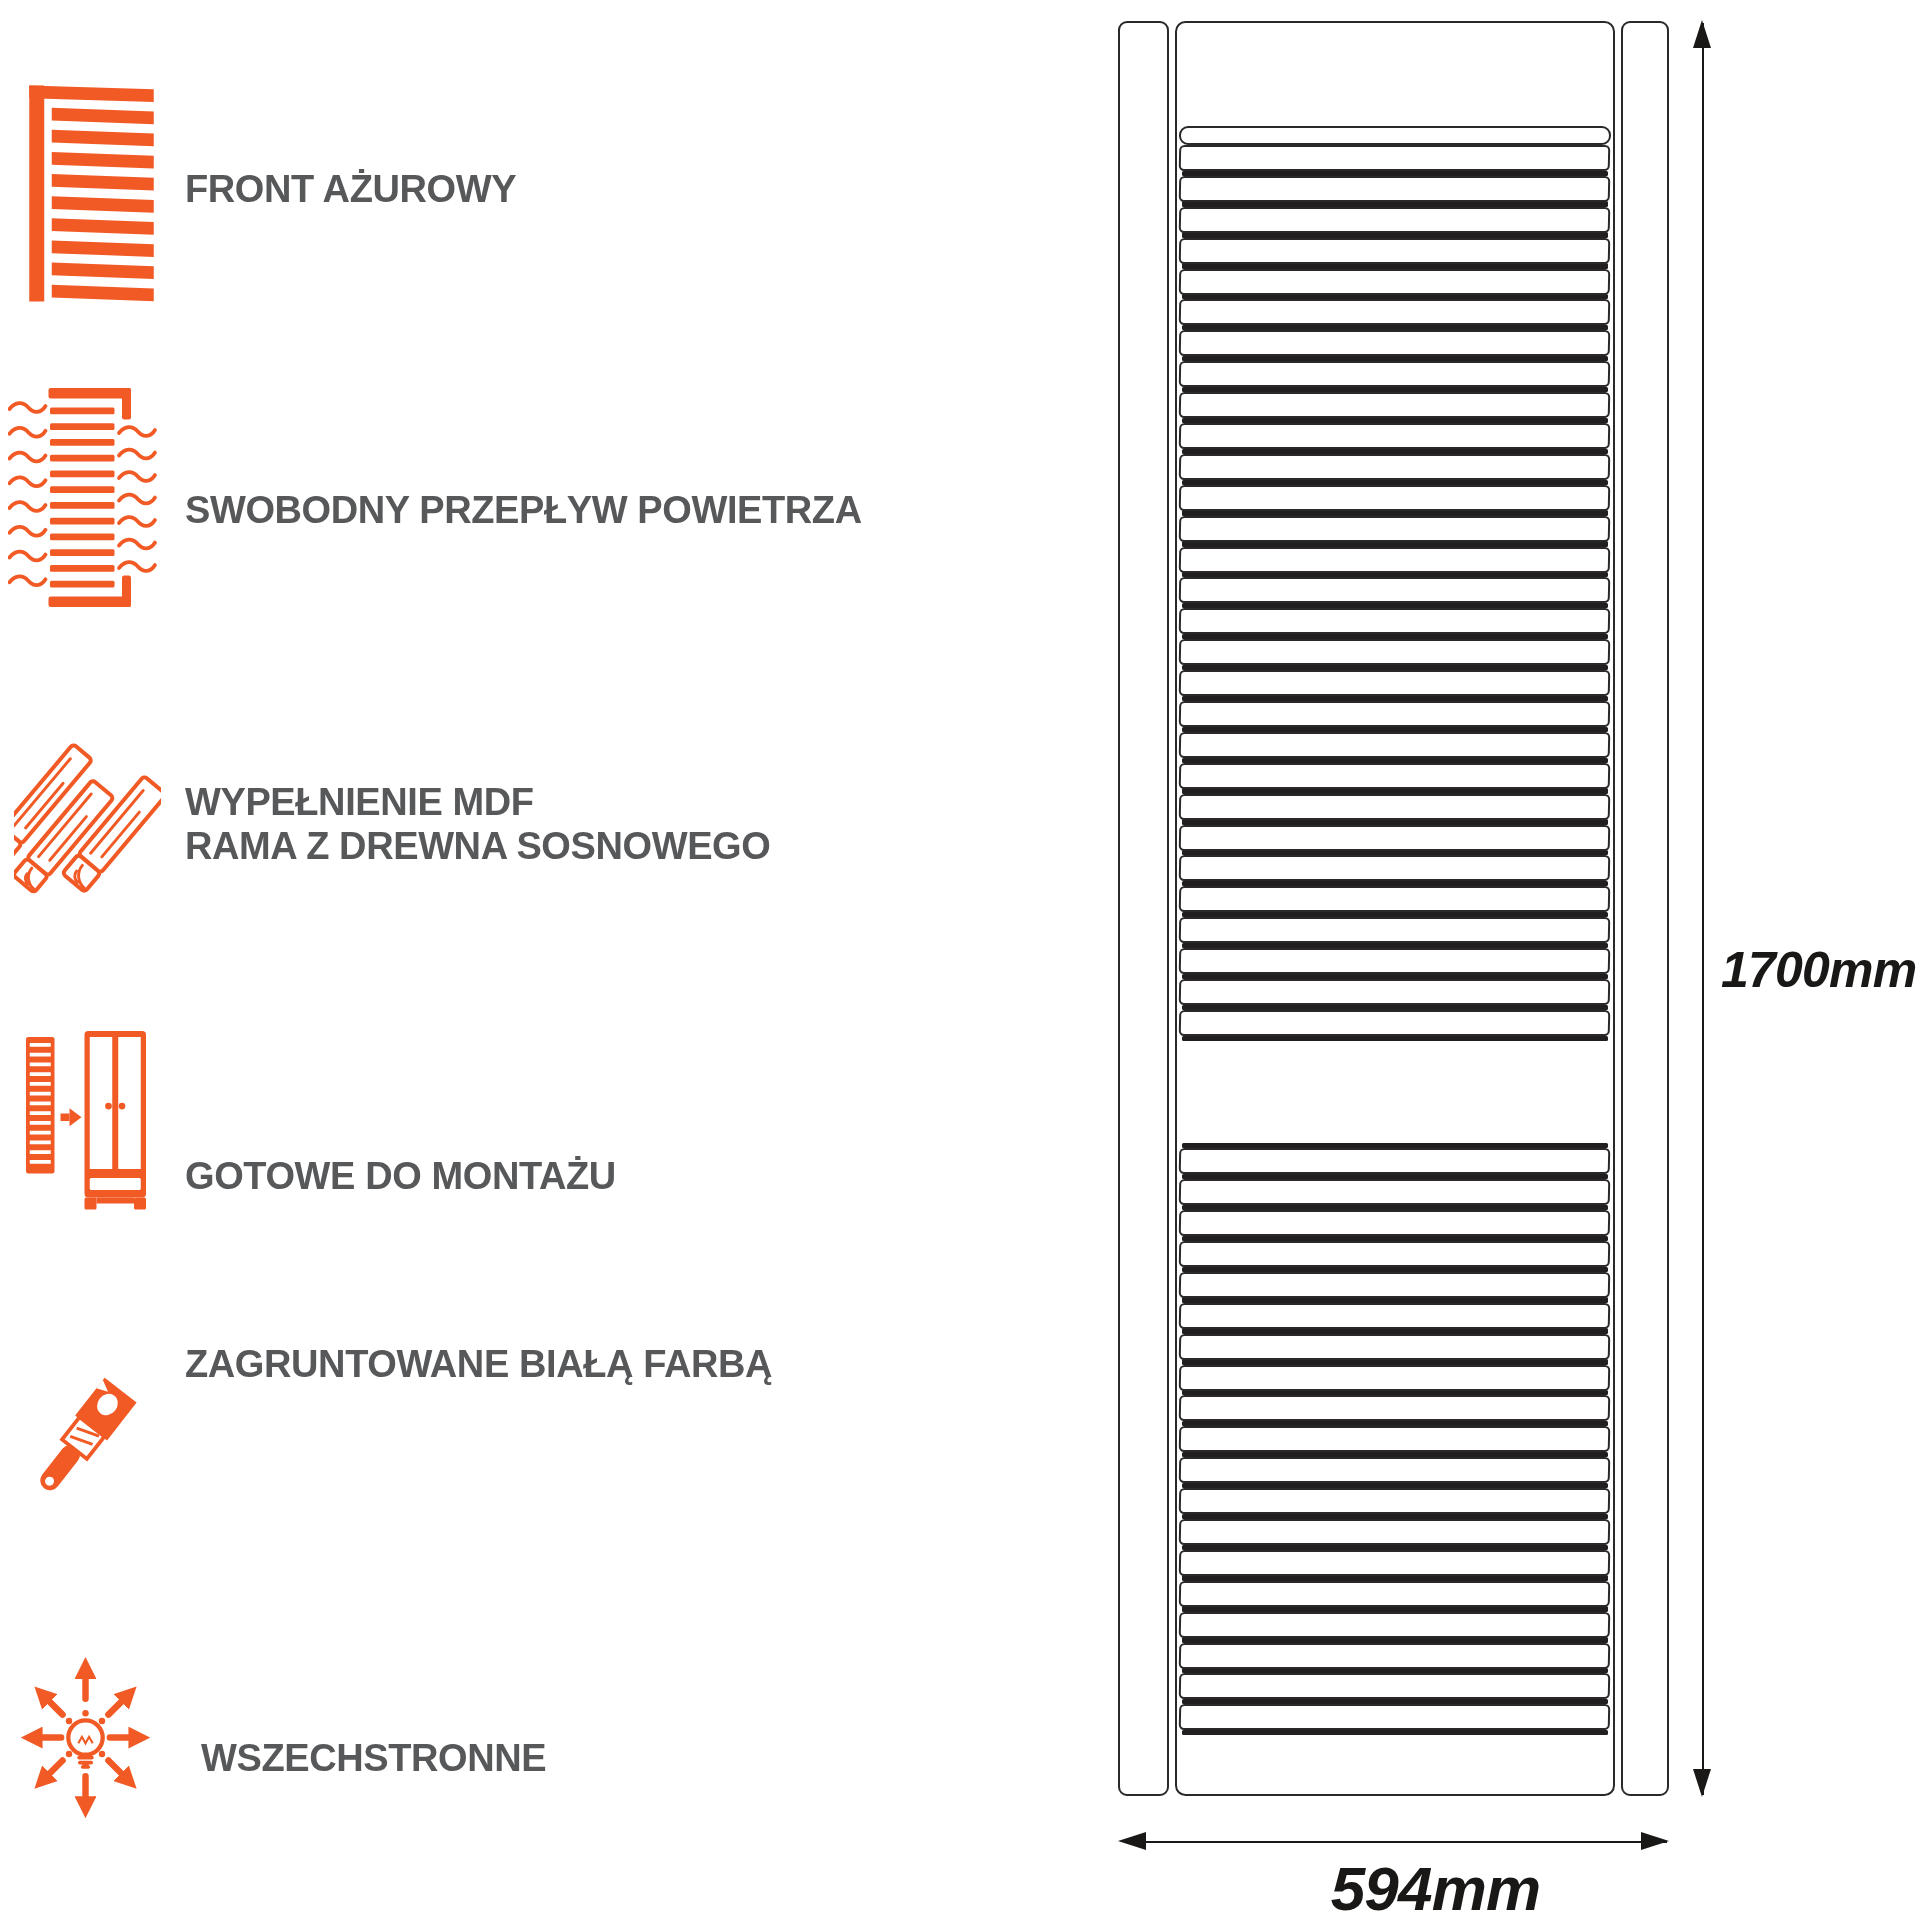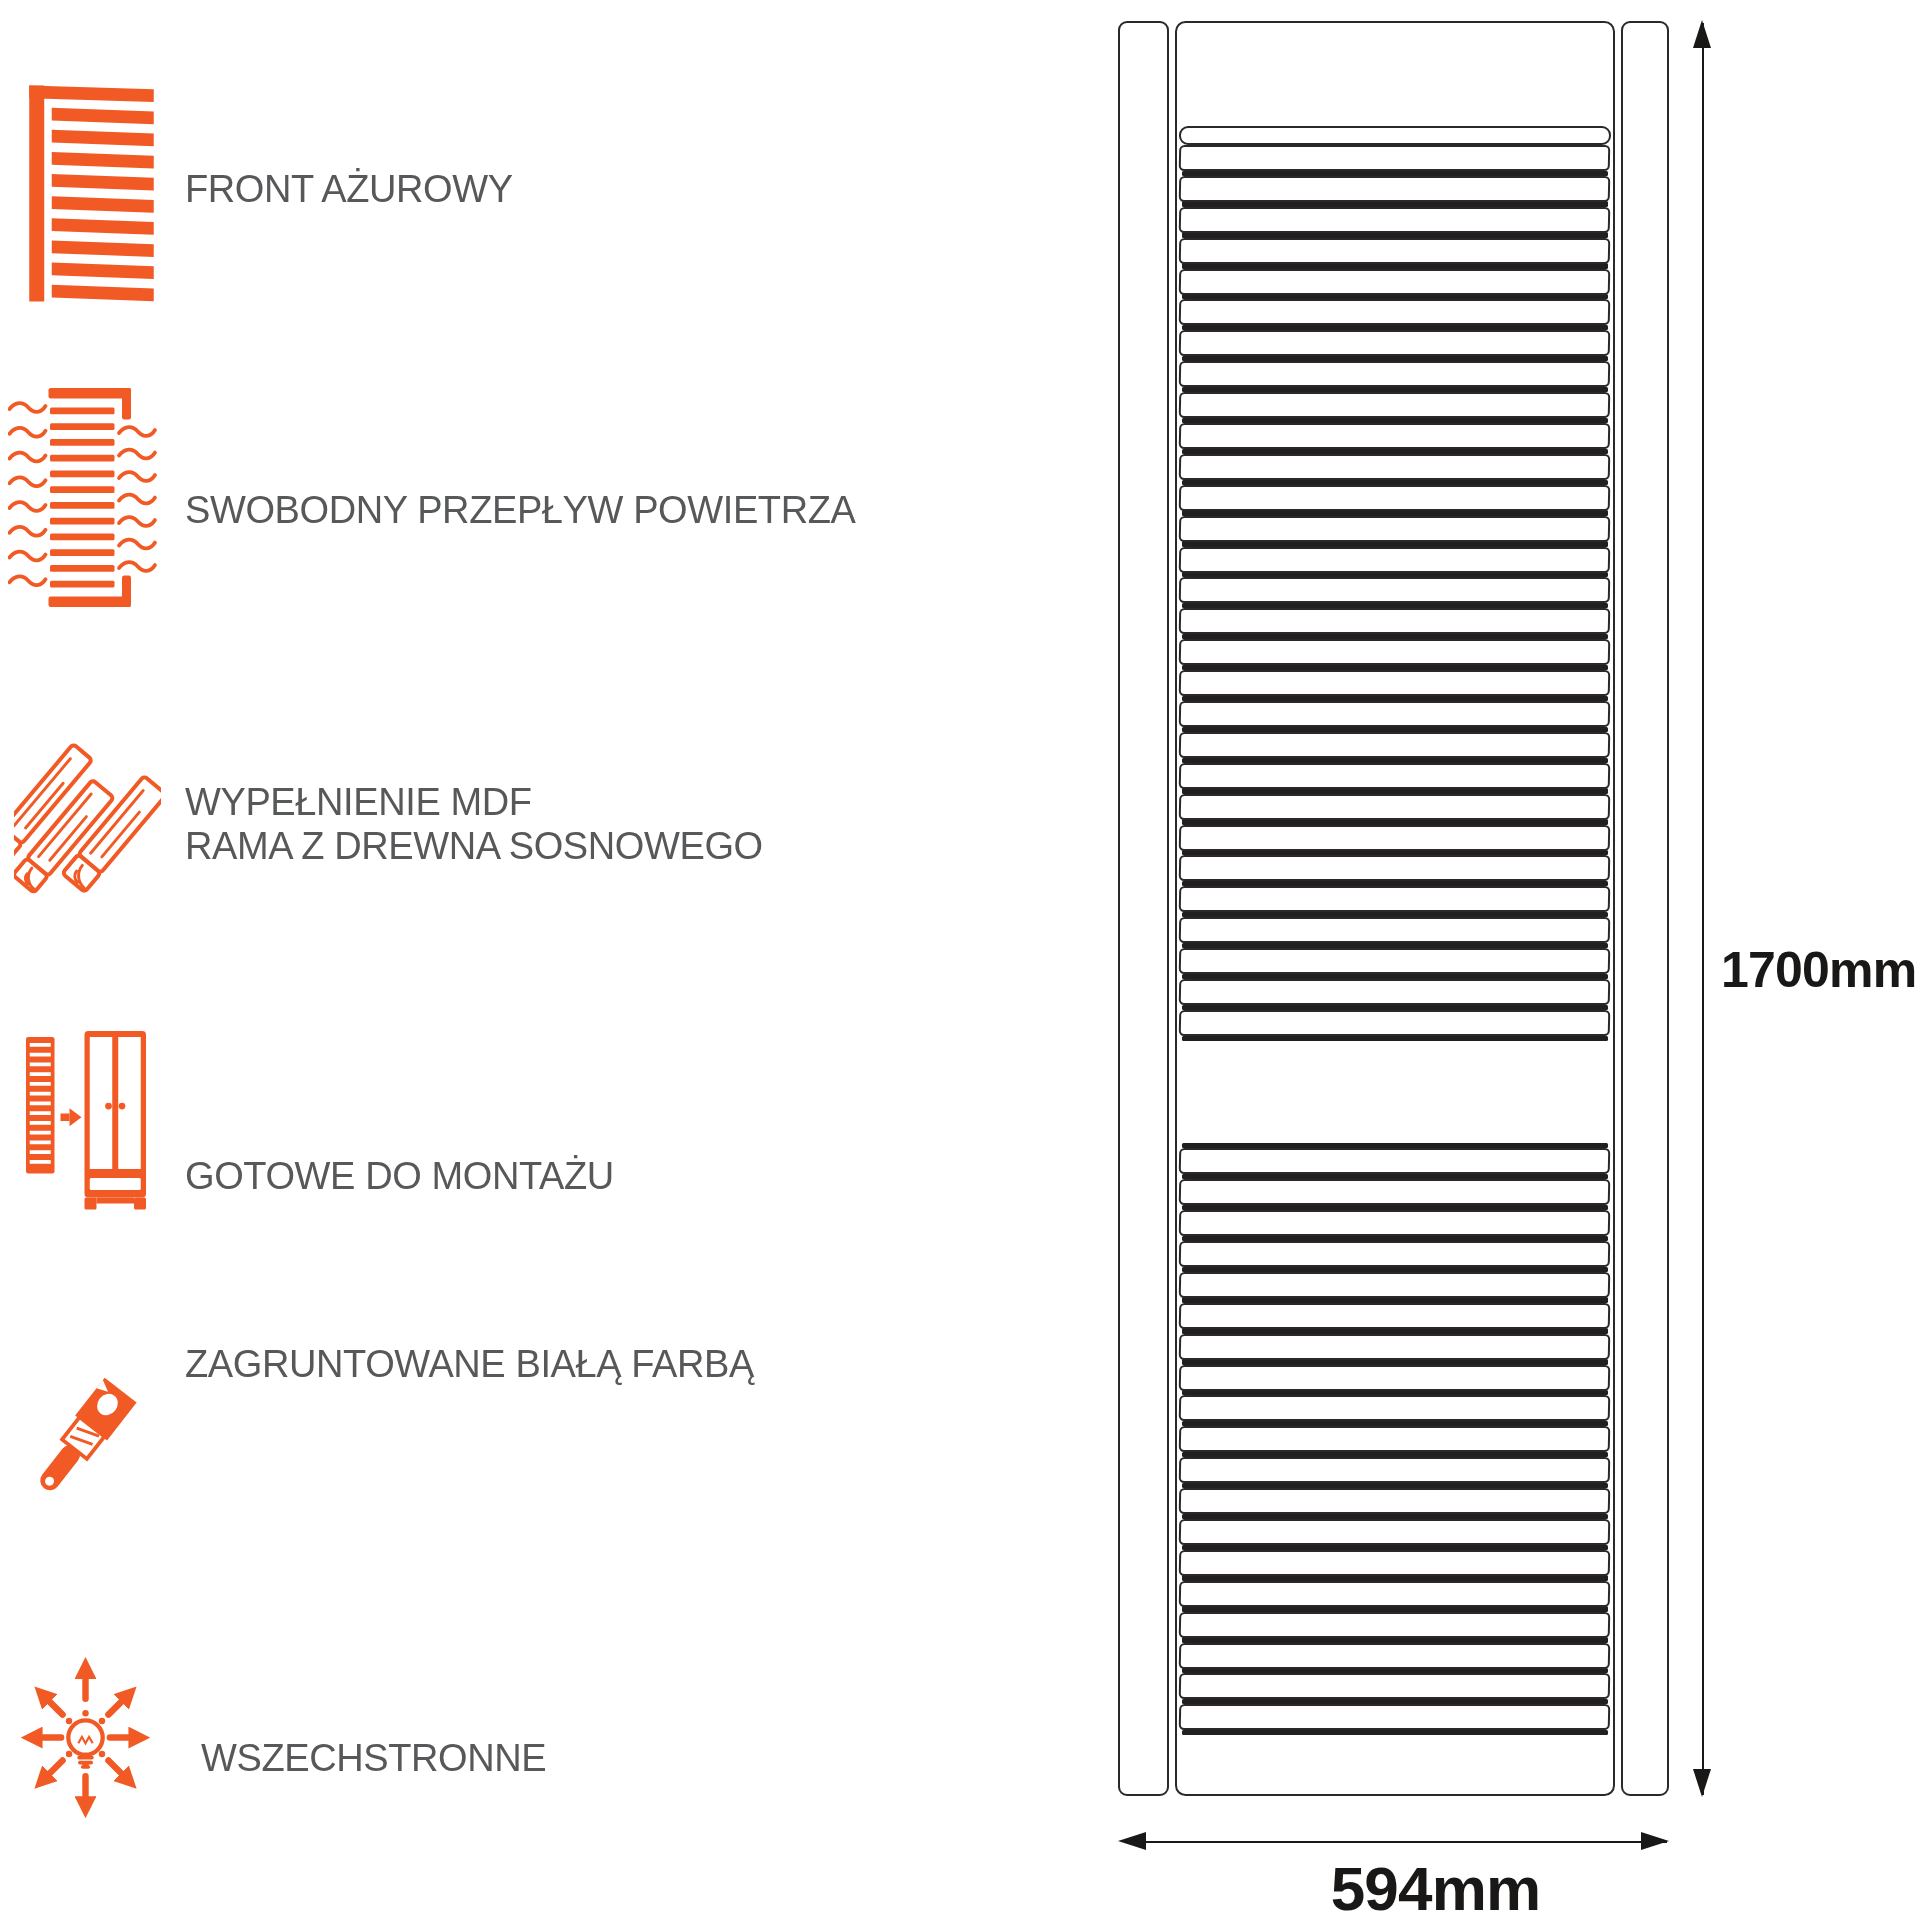--- a/index.html
+++ b/index.html
@@ -10,21 +10,21 @@
   }
   *{box-sizing:border-box;}
   html,body{margin:0;padding:0;}
   body{
     width:1924px;height:1924px;background:#ffffff;position:relative;overflow:hidden;
     font-family:"Liberation Sans", sans-serif;
   }
   
   .feature-label{
     position:absolute;left:185px;
-    font-weight:normal;font-size:38px;line-height:44px;letter-spacing:-0.4px;
+    font-weight:bold;font-size:38px;line-height:44px;letter-spacing:-0.4px;
     color:var(--label);white-space:nowrap;
   }
   .icon{position:absolute;}
   #icon1{left:28.6px;top:84px;}
   #lab1{top:167px;}
   #icon2{left:7.5px;top:385px;}
   #lab2{top:488px;}
   #icon3{left:13.5px;top:727px;}
   #lab3{top:780px;}
   #icon4{left:25.6px;top:1031px;}
@@ -60,21 +60,21 @@
   .gap{height:5.3px;margin:0 3.8px;background:#221F20;border-radius:1.5px;}
   
   .dimline{position:absolute;background:var(--dim);}
   #vline{left:1702px;top:22.5px;width:2.3px;height:1772px;}
   #hline{left:1124px;top:1841px;width:543px;height:2.3px;}
   .tri{position:absolute;width:0;height:0;}
   #vArrowUp{left:1693px;top:19.5px;border-left:9.8px solid transparent;border-right:9.8px solid transparent;border-bottom:28.6px solid var(--dim);}
   #vArrowDown{left:1693px;top:1769px;border-left:9.8px solid transparent;border-right:9.8px solid transparent;border-top:28.6px solid var(--dim);}
   #hArrowLeft{left:1118px;top:1832px;border-top:9.8px solid transparent;border-bottom:9.8px solid transparent;border-right:28.6px solid var(--dim);}
   #hArrowRight{left:1641px;top:1832px;border-top:9.8px solid transparent;border-bottom:9.8px solid transparent;border-left:28.6px solid var(--dim);}
-  .dimlabel{position:absolute;font-weight:bold;color:var(--dim);letter-spacing:-0.8px;white-space:nowrap;}
+  .dimlabel{position:absolute;font-weight:bold;color:var(--dim);letter-spacing:-0.8px;white-space:nowrap;font-style:italic;}
   #dimH{left:1721px;top:941px;font-size:50px;}
   #dimW{left:1161px;top:1853px;width:549px;text-align:center;font-size:62px;}
   
   svg .fa{fill:var(--accent);}
   svg .sa{stroke:var(--accent);fill:none;}
   svg .wood{fill:#ffffff;stroke:var(--accent);stroke-width:5.5;stroke-linejoin:round;}
   svg .grain{fill:none;stroke:var(--accent);stroke-width:4;stroke-linecap:round;}
 </style>
 </head>
 <body>

